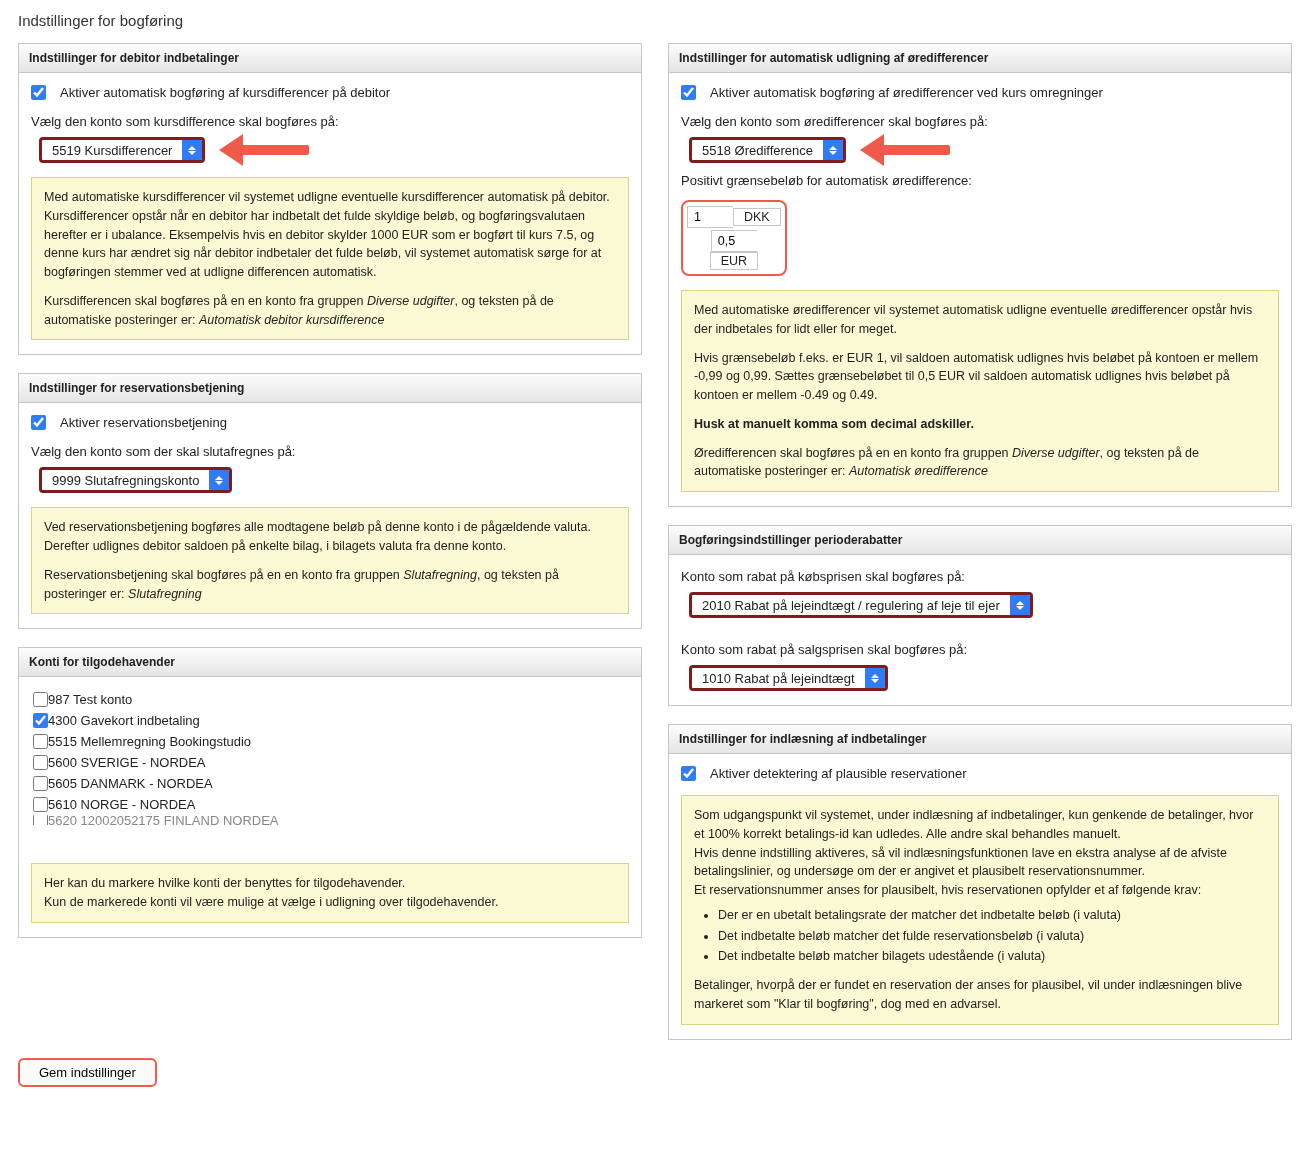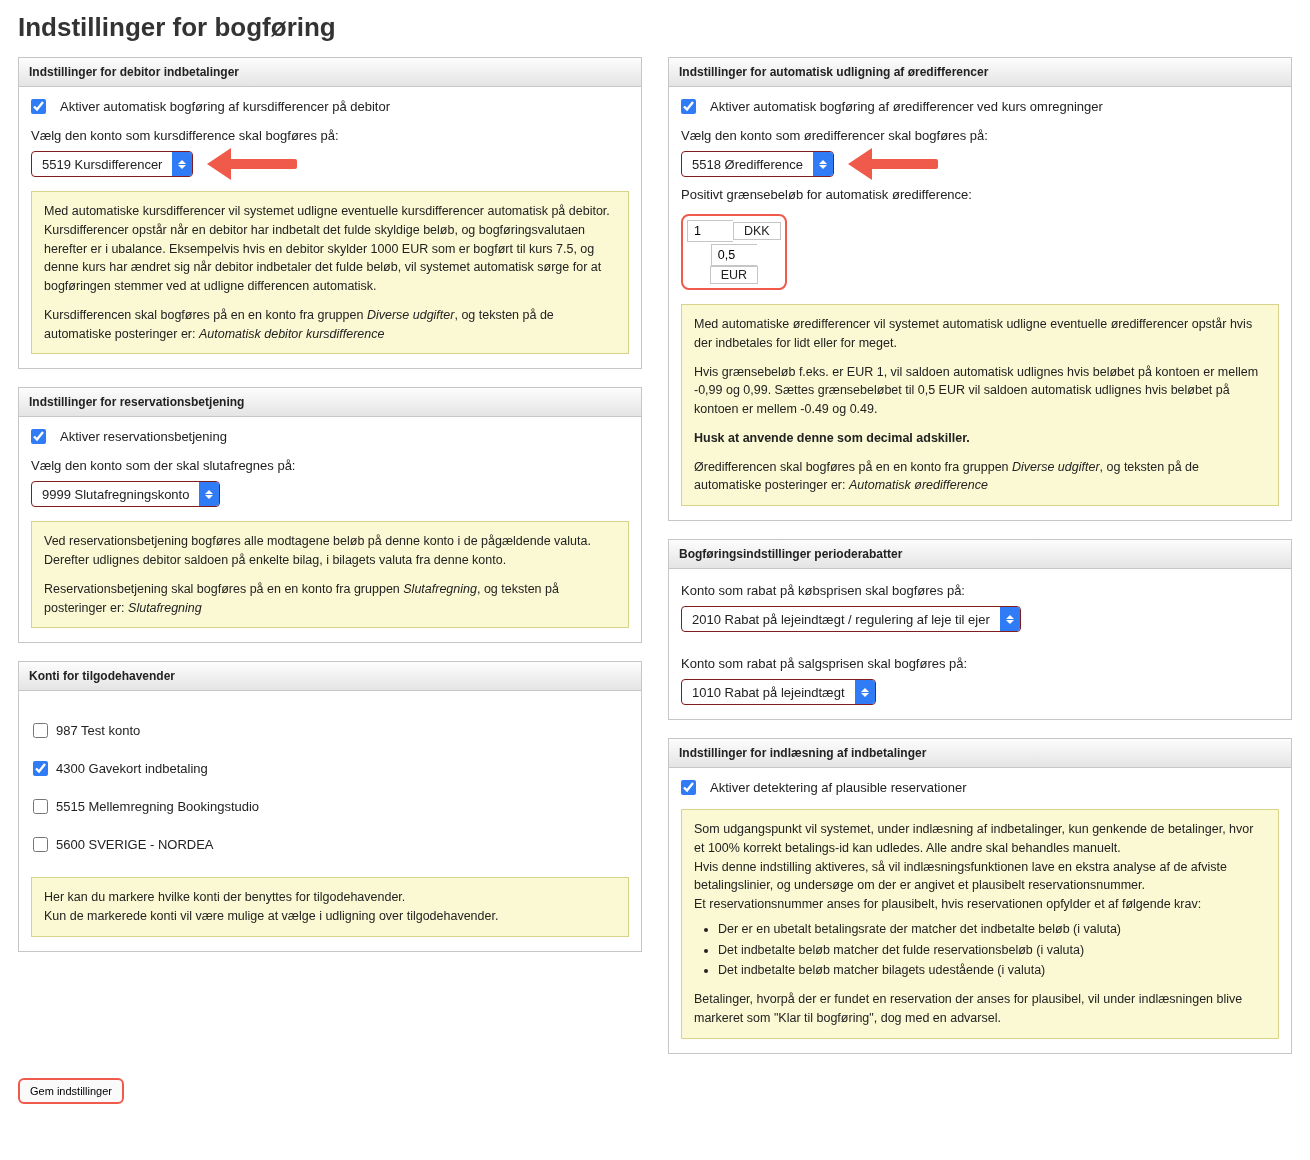--- a/index.html
+++ b/index.html
@@ -5,22 +5,22 @@
   * { box-sizing: border-box; }
   body {
     font-family: -apple-system, BlinkMacSystemFont, "Segoe UI", Arial, sans-serif;
     font-size: 13px;
     color: #222;
     margin: 0;
     padding: 12px 18px;
     background: #fff;
   }
   h1.page-title {
-    font-size: 26px;
-    font-weight: 700;
+    font-size: 15px;
+    font-weight: 400;
     margin: 0 0 14px 0;
     color: #333;
   }
   .cols {
     display: flex;
     gap: 26px;
     align-items: flex-start;
   }
   .col { flex: 1 1 0; min-width: 0; }
   .panel {
@@ -34,26 +34,27 @@
     padding: 7px 10px;
     font-weight: 700;
     font-size: 12px;
   }
   .panel-body { padding: 12px 12px 14px 12px; }
   .chkline { display: flex; align-items: center; gap: 14px; margin-bottom: 14px; }
   .chkline input[type=checkbox]{ width:15px; height:15px; accent-color:#2f7cf6; margin:0; }
   .mac-select {
     display: inline-flex;
     align-items: center;
-    border: 1px solid #7f1d1d;
+    border: 3px solid #7f1d1d;
     border-radius: 4px;
     background: #fff;
     height: 26px;
     overflow: hidden;
     font-size: 13px;
+    margin-left: 8px;
   }
   .mac-select .sel-text { padding: 0 10px; white-space: nowrap; }
   .mac-select .sel-caret {
     width: 20px; height: 100%;
     background: #2f7cf6;
     display: flex; flex-direction: column;
     align-items: center; justify-content: center;
     gap: 1px;
   }
   .mac-select .sel-caret::before,
@@ -98,26 +99,26 @@
   }
   .limit-row .ccy {
     height:18px; border:1px solid #c6c6c6; padding:0 10px; font-size:12.5px; display:flex; align-items:center; background:#fff;
   }
   .list-scroll {
     border:none; height:160px; overflow-y:scroll; padding-right:4px;
   }
   .list-scroll::-webkit-scrollbar { width:10px; }
   .list-scroll::-webkit-scrollbar-thumb { background:#c6c6c6; border-radius:5px; }
   .list-scroll::-webkit-scrollbar-track { background:#f1f1f1; border-radius:5px; }
-  .acct-item { display:flex; align-items:center; gap:8px; padding:3px 0;margin-top:17px; }
+  .acct-item { display:flex; align-items:center; padding:3px 0; }
   .acct-item input[type=checkbox]{ width:15px; height:15px; accent-color:#2f7cf6; margin:0 0 0 2px; border-radius:3px; }
   .acct-item.cut { color:#888; overflow:hidden; height:10px; }
   .save-btn {
     border:2px solid #f05a4b; border-radius:6px; background:#fafafa;
-    padding:5px 10px; font-size:11px; cursor:pointer; margin-top:6px;
+    padding:5px 19px; font-size:13px; cursor:pointer; 
   }
   .sel-row { display:flex; align-items:center; }
   .mb10 { margin-bottom:10px; }
 </style>
 </head>
 <body>
 
 
 
 <h1 class="page-title">Indstillinger for bogføring</h1>
@@ -240,21 +241,21 @@
         <div class="limit-box" id="limit-box"><div class="limit-row">
               <input value="1" style="">
               <span class="ccy">DKK</span>
             </div><div class="limit-row">
               <input value="0,5" style="">
               <span class="ccy">EUR</span>
             </div></div>
         <div class="info">
           <p>Med automatiske øredifferencer vil systemet automatisk udligne eventuelle øredifferencer opstår hvis der indbetales for lidt eller for meget.</p>
           <p>Hvis grænsebeløb f.eks. er EUR 1, vil saldoen automatisk udlignes hvis beløbet på kontoen er mellem -0,99 og 0,99. Sættes grænsebeløbet til 0,5 EUR vil saldoen automatisk udlignes hvis beløbet på kontoen er mellem -0.49 og 0.49.</p>
-          <p><strong><span>Husk at anvende denne som decimal adskiller</span>.</strong></p>
+          <p><strong><span>Husk at manuelt komma som decimal adskiller</span>.</strong></p>
           <p>
             <span>Øredifferencen skal bogføres på en en konto fra gruppen </span><em>Diverse udgifter</em><span>, og teksten på de automatiske posteringer er: </span><em>Automatisk øredifference</em>
           </p>
         </div>
       </div>
     </div>
 
     <div class="panel">
       <div class="panel-head">Bogføringsindstillinger perioderabatter</div>
       <div class="panel-body">

